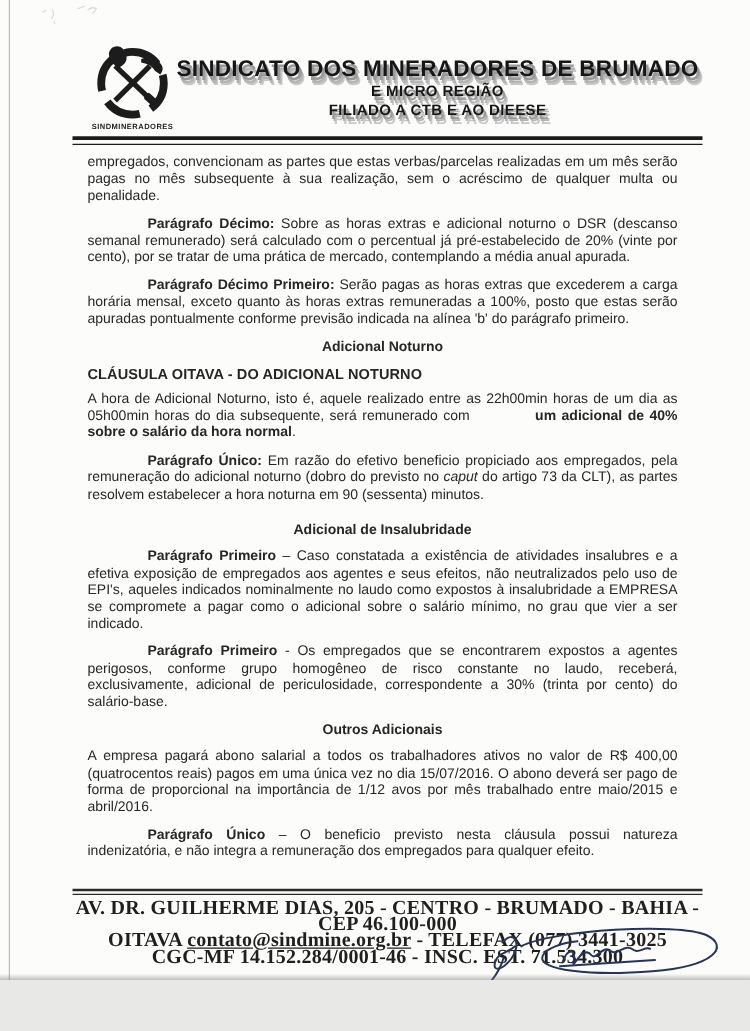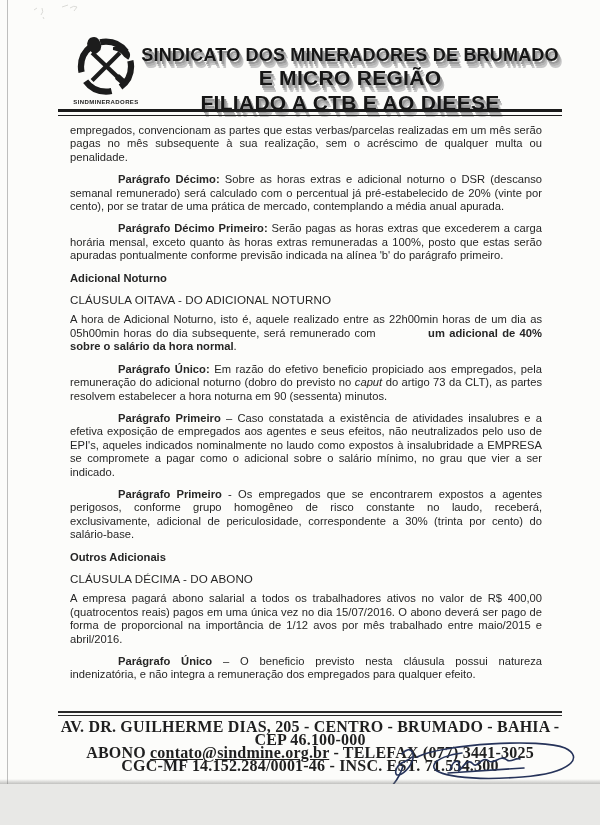--- a/index.html
+++ b/index.html
@@ -19,31 +19,31 @@
 
   
   .header{position:absolute;left:0;top:0;width:100%;height:120px;}
   .logo{position:absolute;left:60px;top:36px;width:92px;height:78px;text-align:center;}
   .logo svg{display:block;margin:0 auto;}
   .logo-caption{font-size:6px;font-weight:bold;letter-spacing:.4px;color:#1c1c1c;margin-top:-1px;}
   .title-block{position:absolute;left:138px;top:46px;width:424px;text-align:center;
     font-weight:bold;color:#161616;line-height:1.08;}
   .t1{font-size:18px;letter-spacing:.2px;
     text-shadow:2px 3px 0 #9a9a9a,3px 5px 0 #b4b4b4,4px 7px 0 #c8c8c8;}
-  .t2,.t3{font-size:21px;letter-spacing:.3px;margin-top:2px;
+  .t2,.t3{font-size:12px;letter-spacing:.3px;margin-top:2px;
     text-shadow:2px 3px 0 #9a9a9a,3px 5px 0 #b4b4b4,4px 7px 0 #c8c8c8;}
   .header-rule{position:absolute;left:58px;top:109px;width:504px;height:3px;
     border-top:3px solid #1b1b1b;border-bottom:1px solid #1b1b1b;}
 
   
   .doc-body{position:absolute;left:70px;top:124px;width:472px;
     font-size:11.2px;line-height:13.4px;text-align:justify;}
   .doc-body p{margin:0 0 9px 0;}
-  .h-center{font-weight:bold;text-align:left;margin:4px 0 8px 0;}
-  .h-left{font-weight:normal;text-align:left;margin:6px 0 7px 0;font-size:11.6px;letter-spacing:.1px;}
+  .h-center{font-weight:bold;text-align:center;margin:4px 0 8px 0;}
+  .h-left{font-weight:bold;text-align:left;margin:6px 0 7px 0;font-size:11.6px;letter-spacing:.1px;}
   .h-center.big{font-size:11.6px;}
   .sp-top{margin-top:15px !important;}
   strong{font-weight:bold;margin-left:48px;}
   .it{font-style:italic;}
 
   
   .footer{position:absolute;left:58px;top:711px;width:504px;}
   .footer-rule{height:2px;border-top:2px solid #2a2a2a;border-bottom:1px solid #2a2a2a;margin-bottom:4px;}
   .footer-text{font-family:"Liberation Serif", serif;font-weight:bold;
     font-size:16px;line-height:13px;text-align:center;color:#1f1f1f;letter-spacing:.2px;}
@@ -95,40 +95,40 @@
     <p><strong>Parágrafo Décimo Primeiro:</strong><span> Serão pagas as horas extras que excederem a carga horária mensal, exceto quanto às horas extras remuneradas a 100%, posto que estas serão apuradas pontualmente conforme previsão indicada na alínea 'b' do parágrafo primeiro.</span></p>
 
     <div class="h-center">Adicional Noturno</div>
 
     <div class="h-left">CLÁUSULA OITAVA - DO ADICIONAL NOTURNO</div>
 
     <p><span>A hora de Adicional Noturno, isto é, aquele realizado entre as 22h00min horas de um dia as 05h00min horas do dia subsequente, será remunerado com </span><strong>um adicional de 40% sobre o salário da hora normal</strong><span>.</span></p>
 
     <p><strong>Parágrafo Único:</strong><span> Em razão do efetivo beneficio propiciado aos empregados, pela remuneração do adicional noturno (dobro do previsto no </span><span class="it">caput</span><span> do artigo 73 da CLT), as partes resolvem estabelecer a hora noturna em 90 (sessenta) minutos.</span></p>
 
+    <div class="h-center sp-top">Adicional de Insalubridade</div>
 
 
     <p><strong>Parágrafo Primeiro</strong><span> – Caso constatada a existência de atividades insalubres e a efetiva exposição de empregados aos agentes e seus efeitos, não neutralizados pelo uso de EPI's, aqueles indicados nominalmente no laudo como expostos à insalubridade a EMPRESA se compromete a pagar como o adicional sobre o salário mínimo, no grau que vier a ser indicado.</span></p>
 
     <p><strong>Parágrafo Primeiro</strong><span> - Os empregados que se encontrarem expostos a agentes perigosos, conforme grupo homogêneo de risco constante no laudo, receberá, exclusivamente, adicional de periculosidade, correspondente a 30% (trinta por cento) do salário-base.</span></p>
 
     <div class="h-center">Outros Adicionais</div>
 
-    <div class="h-left">CLÁUSULA DÉCIMA - DO ABONO</div>
 
     <p><span>A empresa pagará abono salarial a todos os trabalhadores ativos no valor de R$ 400,00 (quatrocentos reais) pagos em uma única vez no dia 15/07/2016. O abono deverá ser pago de forma de proporcional na importância de 1/12 avos por mês trabalhado entre maio/2015 e abril/2016.</span></p>
 
     <p><strong>Parágrafo Único</strong><span> – O beneficio previsto nesta cláusula possui natureza indenizatória, e não integra a remuneração dos empregados para qualquer efeito.</span></p>
 
   </div>
 
   <div class="footer">
     <div class="footer-rule"></div>
     <div class="footer-text">AV. DR. GUILHERME DIAS, 205 - CENTRO - BRUMADO - BAHIA - CEP 46.100-000</div>
-    <div class="footer-text"><span>ABONO </span><span class="email">contato@sindmine.org.br</span><span> - TELEFAX (077) 3441-3025</span></div>
+    <div class="footer-text"><span>OITAVA </span><span class="email">contato@sindmine.org.br</span><span> - TELEFAX (077) 3441-3025</span></div>
     <div class="footer-text">CGC-MF 14.152.284/0001-46 - INSC. EST. 71.534.300</div>
   </div>
 
   <svg class="signature-wrap" width="215" height="82" viewBox="0 0 215 82">
     <g fill="none" stroke="#26335a" stroke-width="1.6" stroke-linecap="round">
       <path d="M30,14 c9,-11 16,1 7,13 c-7,9 -15,11 -13,3 c2,-8 11,-8 16,-13"></path>
       <path d="M31,26 c-3,10 -9,18 -13,22"></path>
     </g>
     <g fill="none" stroke="#26335a" stroke-width="1.6" stroke-linecap="round">
       <path d="M45,17 C70,4 170,-2 193,8 C212,17 200,33 150,37 C100,41 58,36 62,25 C64,19 78,14 90,13"></path>

